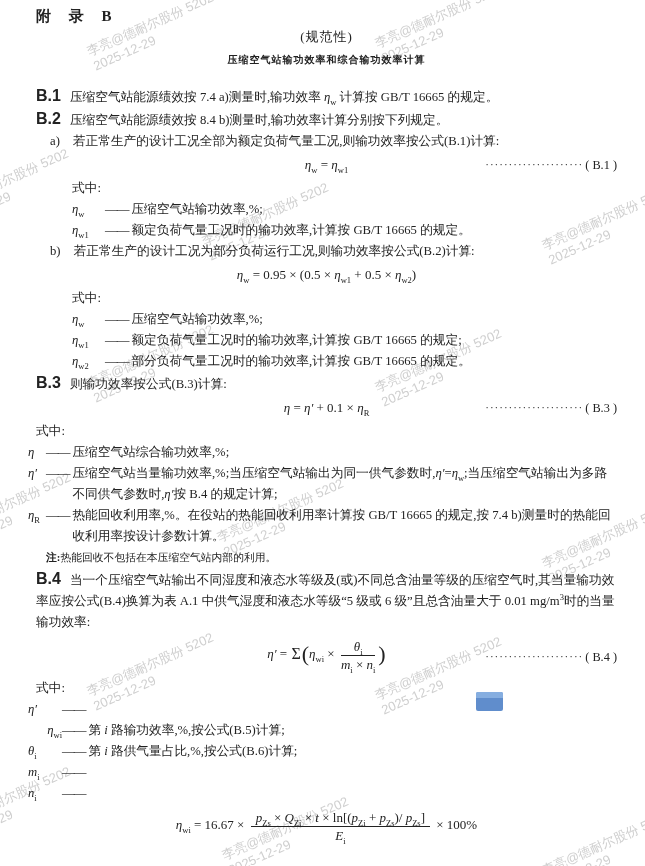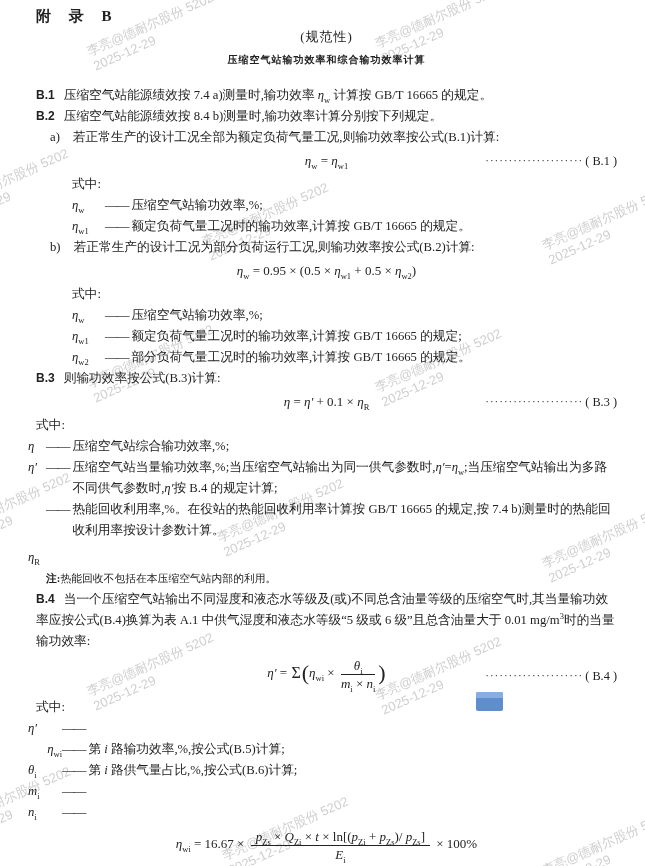--- a/index.html
+++ b/index.html
@@ -29,21 +29,21 @@
     border-radius:2px;
     opacity:.9;
   }
   .wm-logo .band{position:absolute;top:0;left:0;right:0;height:6px;border-radius:2px 2px 0 0;}
   
   #doc{position:relative;z-index:1;padding:6px 28px 0 36px;}
   .hdr1{font-size:15px;font-weight:bold;letter-spacing:7px;line-height:20px;}
   .hdr2{text-align:center;font-size:13px;line-height:22px;letter-spacing:1px;}
   .hdr3{text-align:center;font-size:10px;font-weight:bold;line-height:24px;margin-bottom:13px;letter-spacing:1px;}
   .blk{font-size:12.7px;line-height:21px;}
-  .para .lbl{font-weight:bold;font-family:"Liberation Sans","DejaVu Sans",sans-serif;font-size:12px;margin-right:9px;}
+  .para .lbl{font-weight:bold;font-family:"Liberation Sans","DejaVu Sans",sans-serif;font-size:16px;margin-right:9px;}
   .item{margin-left:14px;}
   .item .lbl{margin-right:13px;}
   .shz.lv2{margin-left:36px;}
   .def{display:flex;}
   .def.lv2{margin-left:36px;}
   .def.lv1{margin-left:-8px;}
   .def .sym{flex:none;}
   .def .dash{flex:none;letter-spacing:-1px;margin-right:3px;white-space:nowrap;}
   .def .dtx{flex:1;}
   .note{font-size:10.8px;line-height:17px;margin:2px 0 2px 10px;}
@@ -133,21 +133,21 @@
         <span class="sym" style="min-width: 18px;"><span class="var">η</span></span>
         <span class="dash">——</span>
         <span class="dtx">压缩空气站综合输功效率,%;</span>
       </div>
       <div class="blk def lv1">
         <span class="sym" style="min-width: 18px;"><span class="var">η′</span></span>
         <span class="dash">——</span>
         <span class="dtx">压缩空气站当量输功效率,%;当压缩空气站输出为同一供气参数时,<span class="var">η′</span>=<span class="var">η</span><sub>w</sub>;当压缩空气站输出为多路不同供气参数时,<span class="var">η′</span>按 B.4 的规定计算;</span>
       </div>
       <div class="blk def lv1">
-        <span class="sym" style="min-width: 18px; margin-top: 48px;"><span class="var">η</span><sub>R</sub></span>
+        <span class="sym" style="min-width: 18px;"><span class="var">η</span><sub>R</sub></span>
         <span class="dash">——</span>
         <span class="dtx">热能回收利用率,%。在役站的热能回收利用率计算按 GB/T 16665 的规定,按 7.4 b)测量时的热能回收利用率按设计参数计算。</span>
       </div>
       <div class="note"><span class="lbl">注:</span><span>热能回收不包括在本压缩空气站内部的利用。</span></div>
       <div class="blk para"><span class="lbl">B.4</span><span>当一个压缩空气站输出不同湿度和液态水等级及(或)不同总含油量等级的压缩空气时,其当量输功效率应按公式(B.4)换算为表 A.1 中供气湿度和液态水等级“5 级或 6 级”且总含油量大于 0.01 mg/m<sup>3</sup>时的当量输功效率:</span></div>
       <div class="frow tall"><span><span class="var">η′</span> = <span class="sigma">Σ</span><span class="bigp">(</span><span class="var">η</span><sub>wi</sub> × <span class="frac"><span class="num"><span class="var">θ</span><sub>i</sub></span><span class="den"><span class="var">m</span><sub>i</sub> × <span class="var">n</span><sub>i</sub></span></span><span class="bigp">)</span></span><span class="ftag"><span class="dots">·····················</span><span>( B.4 )</span></span></div>
       <div class="blk shz lv1">式中:</div>
       <div class="blk def lv1">
         <span class="sym" style="min-width: 34px;"><span class="var">η′</span></span>
         <span class="dash">——</span>

